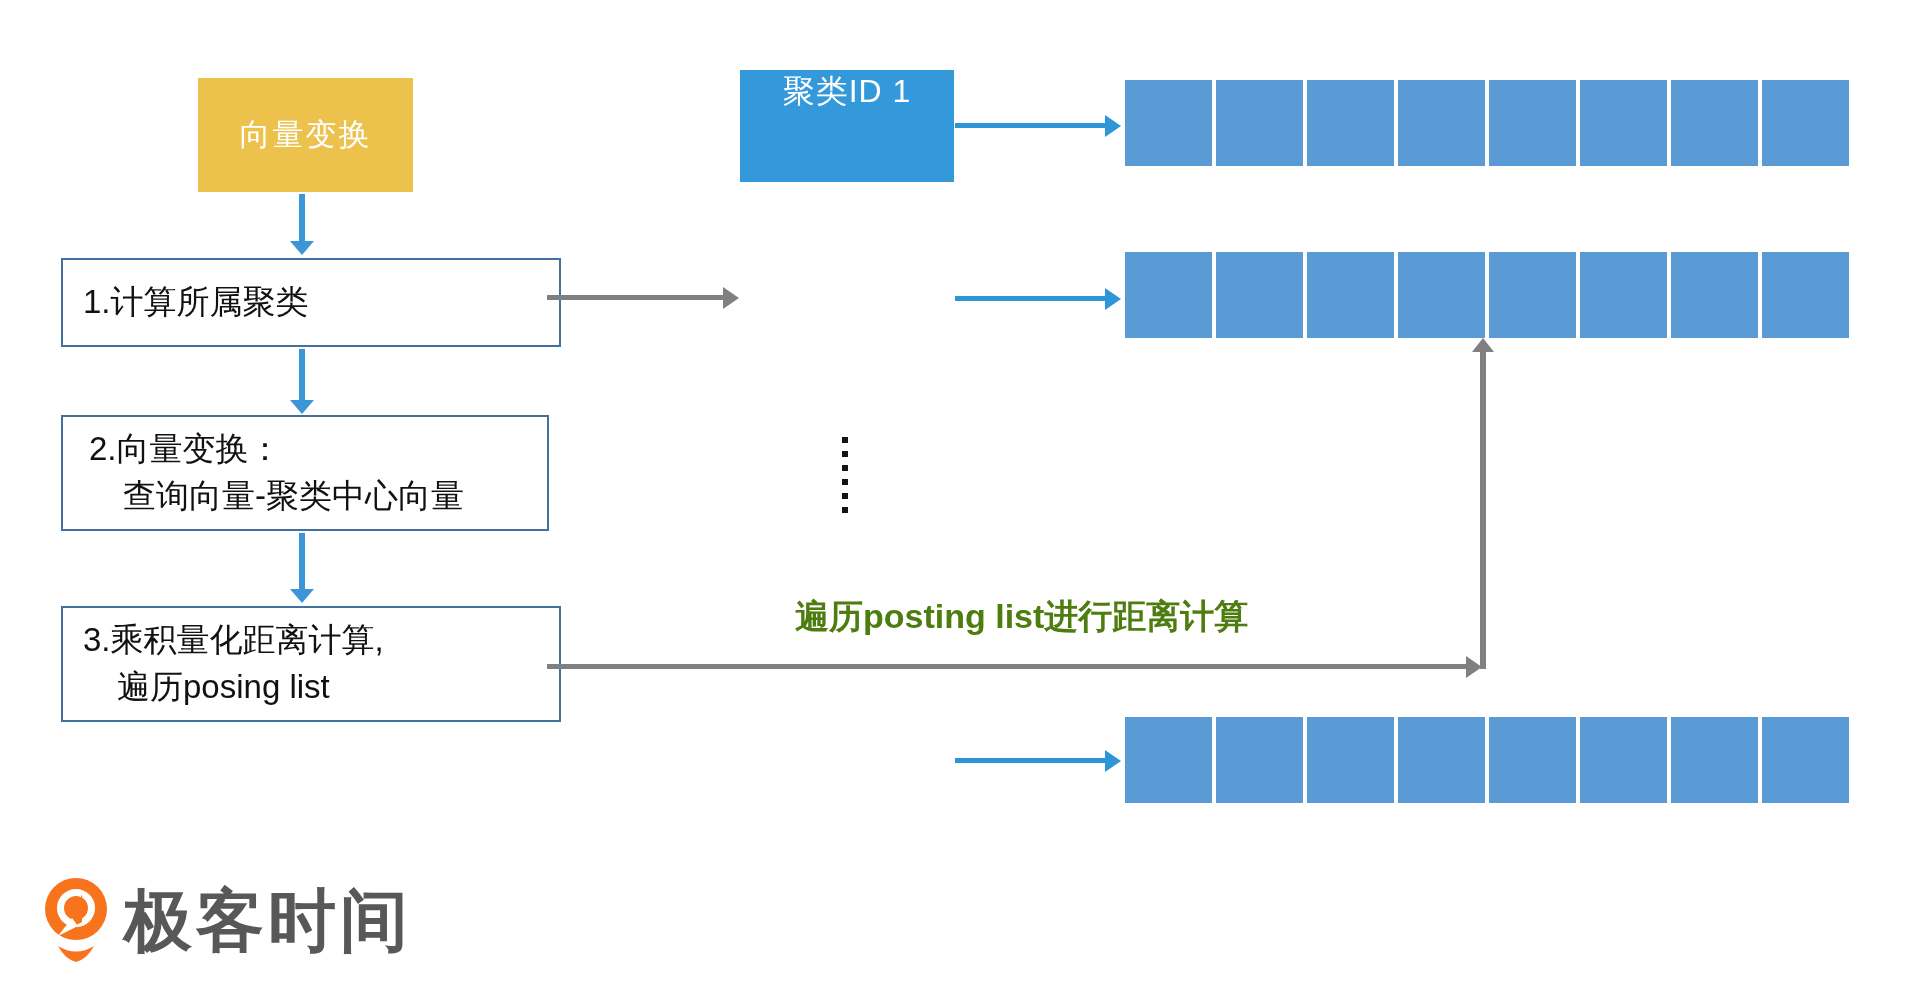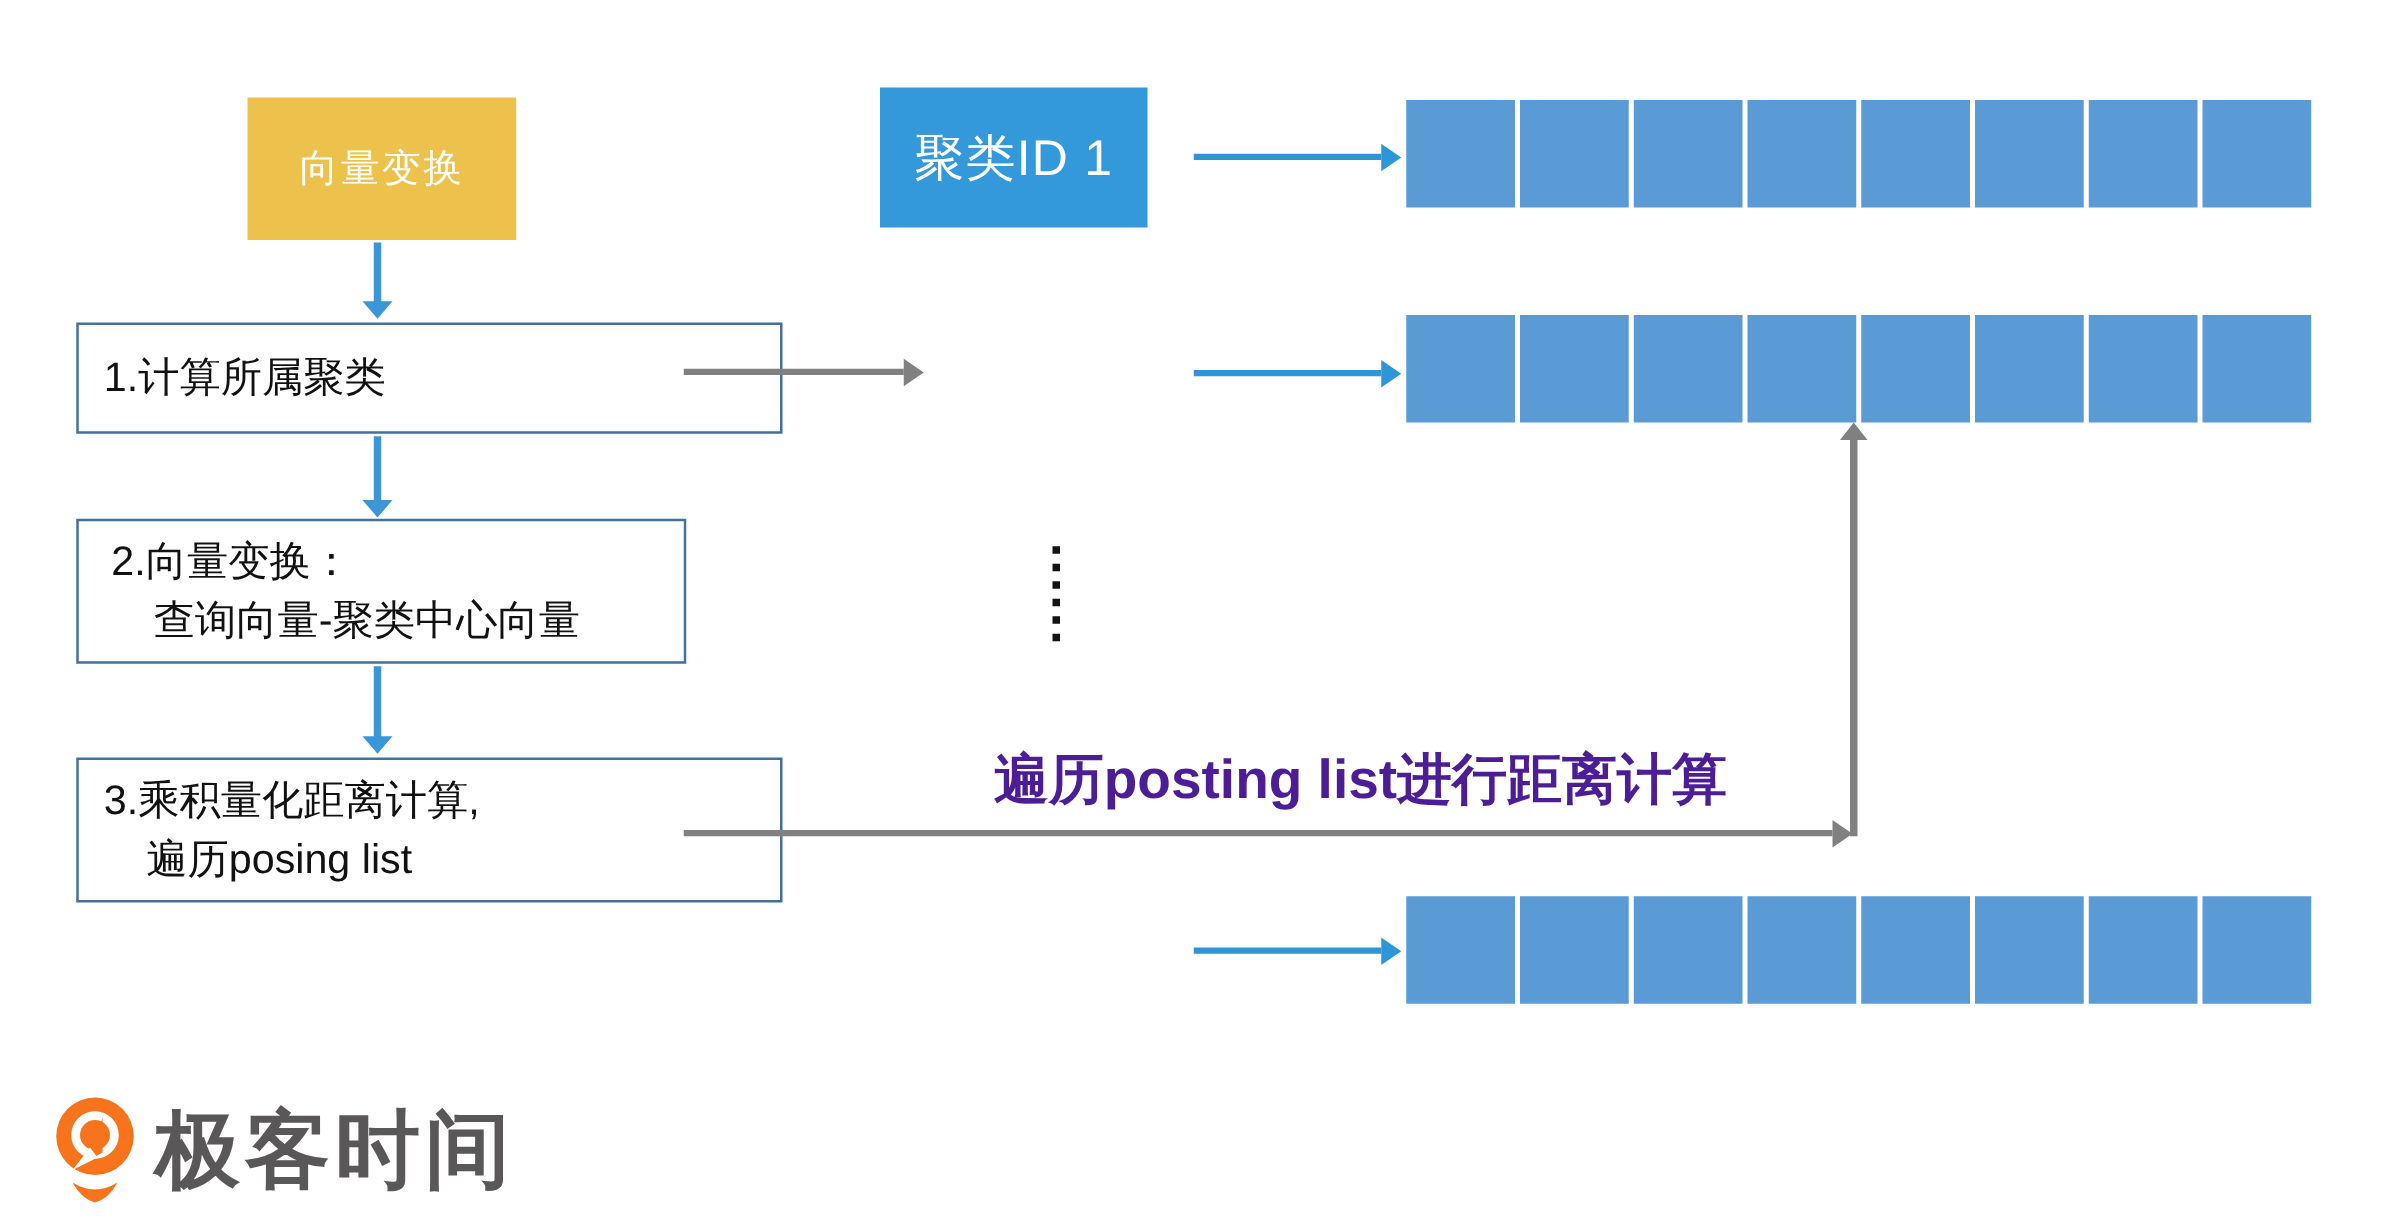--- a/index.html
+++ b/index.html
@@ -8,29 +8,29 @@
     font-family:"Liberation Sans","DejaVu Sans",sans-serif; overflow:hidden;
   }
 
   
   .query-box {
     position:absolute; left:198px; top:78px; width:215px; height:114px;
     background:#ECC24D; color:#ffffff; font-size:31px;
     display:flex; align-items:center; justify-content:center; letter-spacing:2px;
   }
   .step-box {
-    position:absolute; left:61px; width:565px; background:#ffffff;
+    position:absolute; left:61px; width:500px; background:#ffffff;
     border:2.5px solid #41719C; color:#111111; font-size:33px;
     display:flex; flex-direction:column; justify-content:center;
     padding-left:20px; box-sizing:border-box; line-height:1.42;
   }
   .step-box .indent { padding-left:34px; }
   .cluster-box {
-    position:absolute; left:704px; width:214px; background:#3399DB;
-    color:#ffffff; font-size:40px; display:flex; align-items:center; justify-content:center;
+    position:absolute; left:740px; width:214px; background:#3399DB;
+    color:#ffffff; font-size:32px; display:flex; align-items:flex-start; justify-content:center;
     letter-spacing:1px;
   }
 
   
   .cell-row { position:absolute; left:1125px; width:724px; height:86px; display:flex; gap:4px; }
   .cell { flex:1 1 0; background:#5B9BD5; }
 
   
   .vline { position:absolute; width:6px; }
   .vline.blue { background:#3A96D6; color:#3A96D6; }
@@ -53,21 +53,21 @@
     width:0; height:0; border-top:11px solid transparent; border-bottom:11px solid transparent;
     border-left:16px solid currentColor;
   }
 
   
   .vdots { position:absolute; left:842px; top:437px; display:flex; flex-direction:column; gap:8px; }
   .vdots .dot { width:6px; height:6px; background:#141414; }
 
   
   .traverse-label {
-    position:absolute; left:795px; top:594px; font-size:44px; font-weight:600; color:#4c1d95;text-align:right;
+    position:absolute; left:795px; top:594px; font-size:34px; font-weight:600; color:#4d7c0f;text-align:right;
   }
 
   
   .brand { position:absolute; left:42px; top:876px; display:flex; align-items:center; }
   .brand-text {
     margin-left:14px; font-size:68px; font-weight:700; color:#595757; letter-spacing:4px;
     line-height:86px;
   }
 </style>
 </head>

